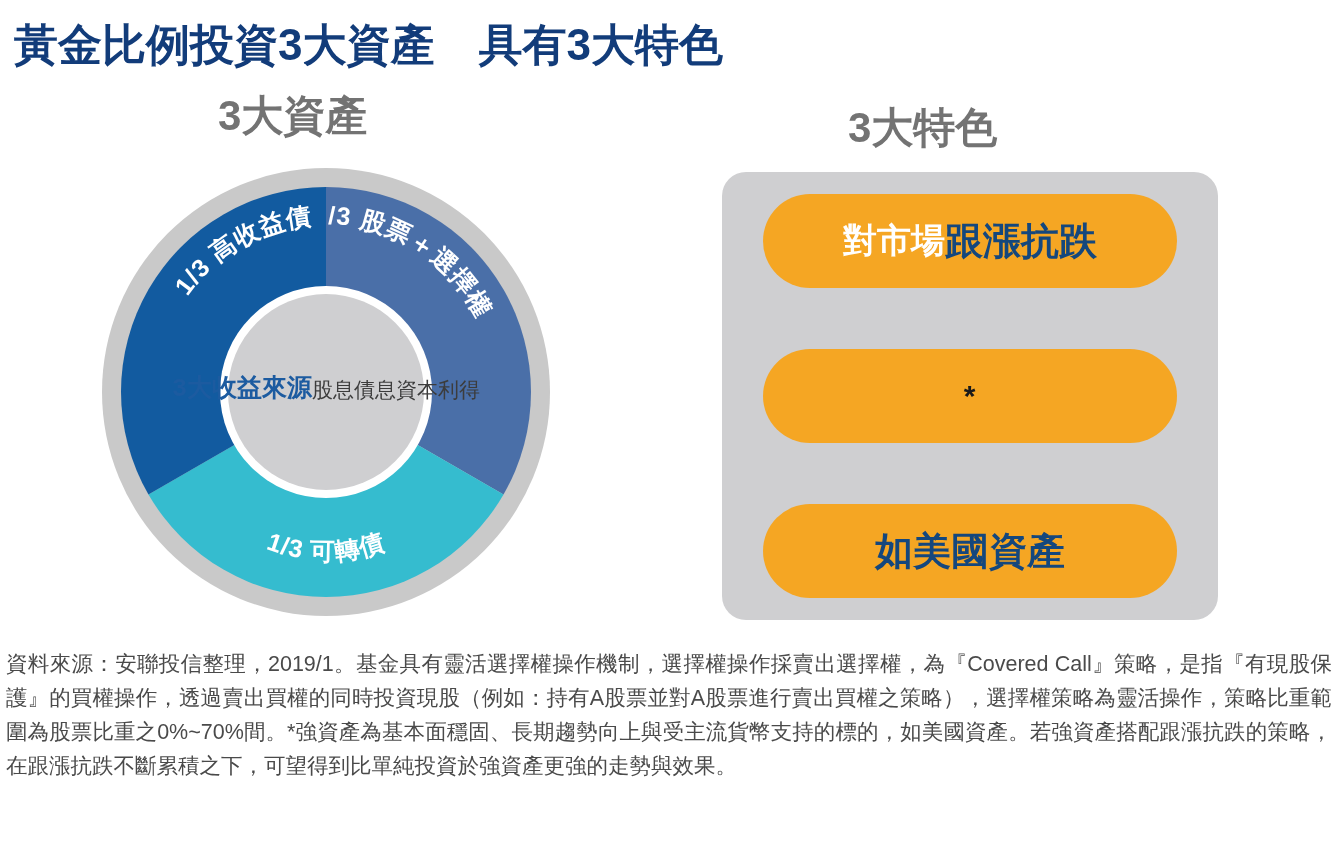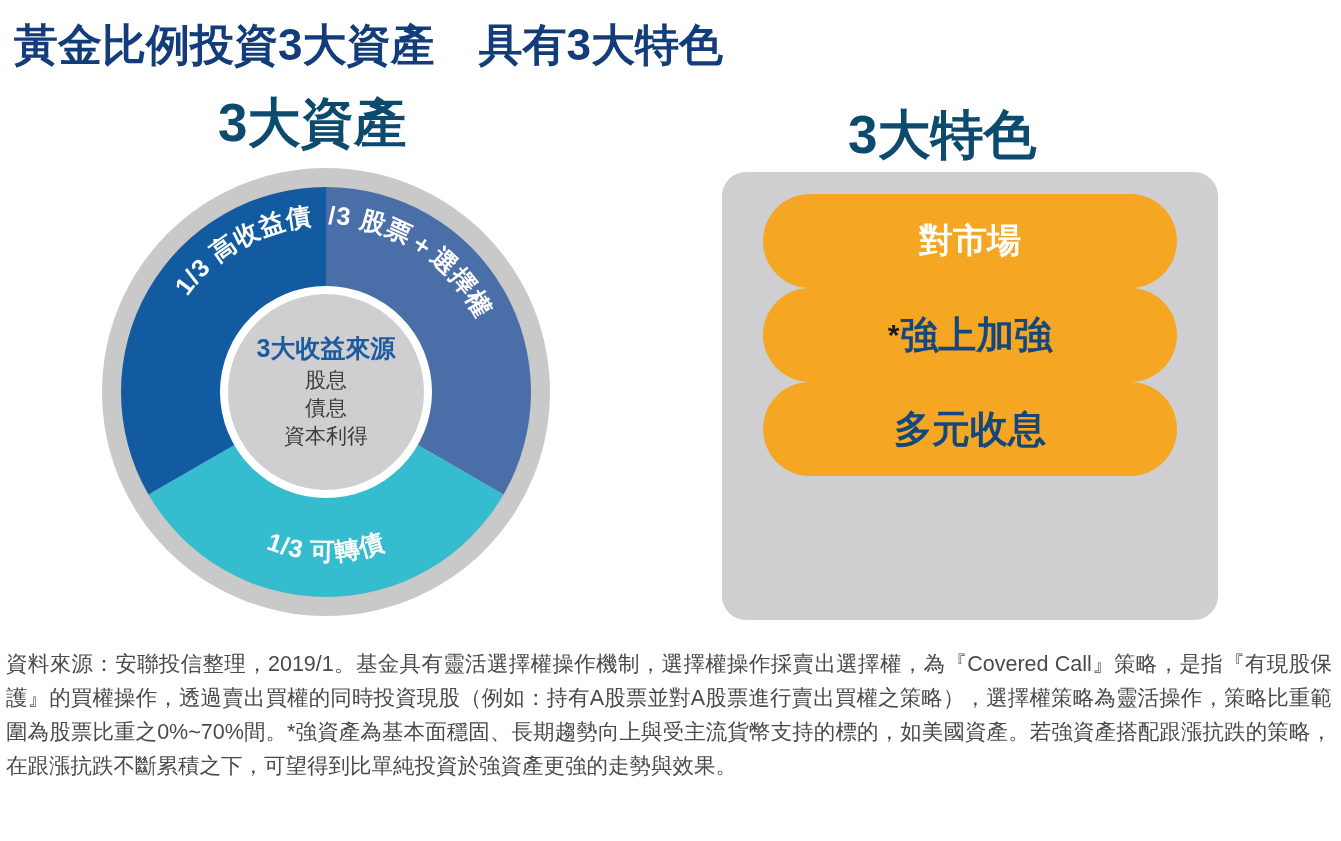--- a/index.html
+++ b/index.html
@@ -27,23 +27,23 @@
     font-weight: bold;
     color: #123C7A;
     letter-spacing: 0px;
     white-space: pre;
     line-height: 1.15;
   }
 
   
   .section-heading {
     position: absolute;
-    font-size: 53px;
-    font-weight: bold;
-    color: #0c4a6e;
+    font-size: 42px;
+    font-weight: bold;
+    color: #737373;
     white-space: nowrap;
   }
   #heading-assets  { left: 218px; top: 88px; }
   #heading-features{ left: 848px; top: 100px; }
 
   
   #donut-wrap {
     position: absolute;
     left: 100px;
     top: 166px;
@@ -61,24 +61,25 @@
   }
 
   #donut-center {
     position: absolute;
     left: 128px;
     top: 128px;
     width: 196px;
     height: 196px;
     border-radius: 50%;
     display: flex;
-    flex-direction: column;
+    flex-direction: row;
     align-items: center;
     justify-content: center;
     text-align: center;
+    font-family: Liberation Mono, monospace;
   }
   #center-heading {
     font-size: 25px;
     font-weight: bold;
     color: #1C5BA0;
     line-height: 1.1;
     margin-bottom: 4px;
     white-space: nowrap;
   }
   .center-source {
@@ -93,21 +94,21 @@
     position: absolute;
     left: 722px;
     top: 172px;
     width: 496px;
     height: 448px;
     background: #CFCFD1;
     border-radius: 24px;
     display: flex;
     flex-direction: column;
     align-items: center;
-    justify-content: flex-start;
+    justify-content: space-between;
     padding: 22px 0;
   }
   .feature-pill {
     width: 414px;
     height: 94px;
     background: #F5A623;
     border-radius: 47px;
     display: flex;
     align-items: center;
     justify-content: center;
@@ -197,26 +198,26 @@
     <div class="center-source">股息</div>
     <div class="center-source">債息</div>
     <div class="center-source">資本利得</div>
   </div>
 </div>
 
 <div id="features-panel">
 
   <div class="feature-pill">
     <span class="pill-prefix">對市場</span>
+    <span class="pill-emphasis">跟漲抗跌</span>
   </div>
 
   <div class="feature-pill">
     <span class="pill-star">*</span>
-    <span class="pill-emphasis">強上加強</span>
   </div>
 
   <div class="feature-pill">
-    <span class="pill-emphasis">多元收息</span>
+    <span class="pill-emphasis">如美國資產</span>
   </div>
 
 </div>
 
 <div id="footnote">資料來源：安聯投信整理，2019/1。基金具有靈活選擇權操作機制，選擇權操作採賣出選擇權，為『Covered Call』策略，是指『有現股保護』的買權操作，透過賣出買權的同時投資現股（例如：持有A股票並對A股票進行賣出買權之策略），選擇權策略為靈活操作，策略比重範圍為股票比重之0%~70%間。*強資產為基本面穩固、長期趨勢向上與受主流貨幣支持的標的，如美國資產。若強資產搭配跟漲抗跌的策略，在跟漲抗跌不斷累積之下，可望得到比單純投資於強資產更強的走勢與效果。</div>
 
 </body></html>

